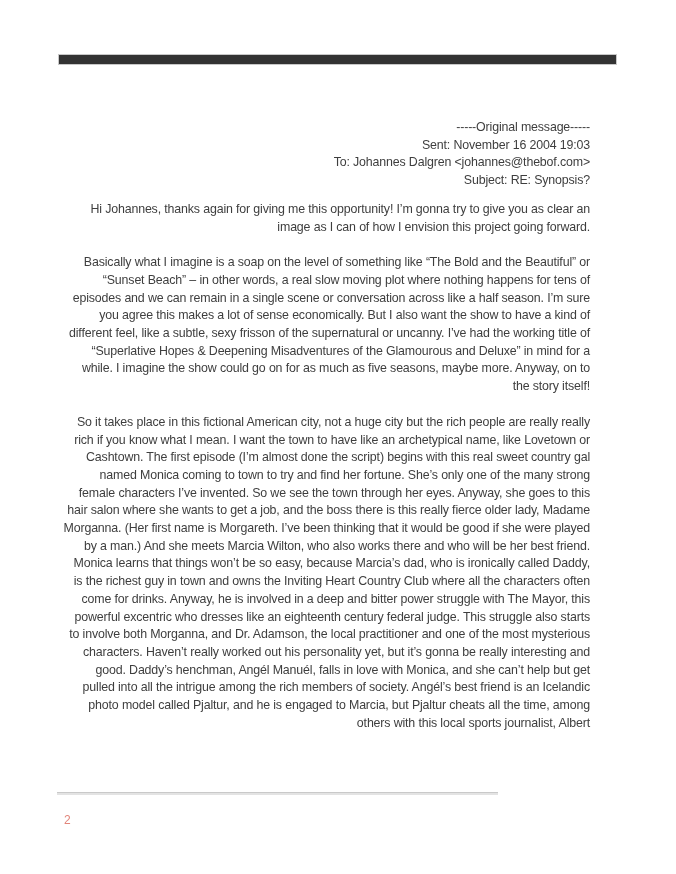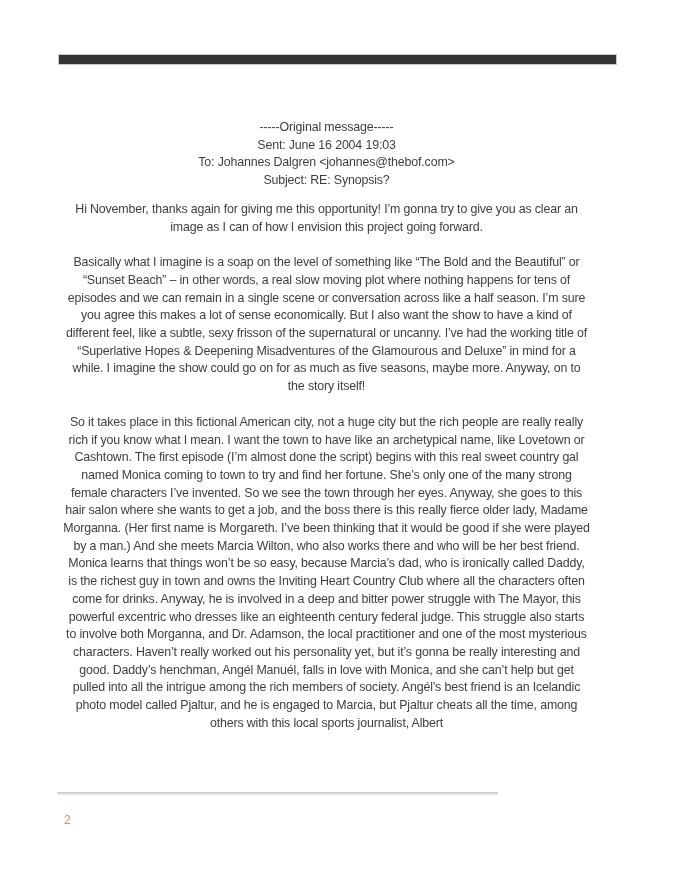--- a/index.html
+++ b/index.html
@@ -27,21 +27,21 @@
   }
   .content {
     position: absolute;
     left: 63px;
     top: 119px;
     width: 527px;
     color: #3e3e3e;
     font-size: 12.4px;
     line-height: 17.7px;
     letter-spacing: -0.15px;
-    text-align: center;
+    text-align: right;
   }
   .email-header {
     margin: 0 0 11px 0;
   }
   .email-header div {
     white-space: nowrap;
   }
   .content p {
     margin: 0 0 18px 0;
   }
@@ -68,26 +68,26 @@
 <body>
 
 <div class="page">
 
   <div class="top-bar"></div>
 
   <div class="content">
 
     <div class="email-header">
       <div>-----Original message-----</div>
-      <div>Sent: June 16 2004 19:03</div>
+      <div>Sent: November 16 2004 19:03</div>
       <div>To: Johannes Dalgren &lt;johannes@thebof.com&gt;</div>
       <div>Subject: RE: Synopsis?</div>
     </div>
 
-    <p>Hi November, thanks again for giving me this opportunity! I’m gonna try to give you as clear an image as I can of how I envision this project going forward.</p>
+    <p>Hi Johannes, thanks again for giving me this opportunity! I’m gonna try to give you as clear an image as I can of how I envision this project going forward.</p>
 
     <p>Basically what I imagine is a soap on the level of something like “The Bold and the Beautiful” or “Sunset Beach” – in other words, a real slow moving plot where nothing happens for tens of episodes and we can remain in a single scene or conversation across like a half season. I’m sure you agree this makes a lot of sense economically. But I also want the show to have a kind of different feel, like a subtle, sexy frisson of the supernatural or uncanny. I’ve had the working title of “Superlative Hopes &amp; Deepening Misadventures of the Glamourous and Deluxe” in mind for a while. I imagine the show could go on for as much as five seasons, maybe more. Anyway, on to the story itself!</p>
 
     <p>So it takes place in this fictional American city, not a huge city but the rich people are really really rich if you know what I mean. I want the town to have like an archetypical name, like Lovetown or Cashtown. The first episode (I’m almost done the script) begins with this real sweet country gal named Monica coming to town to try and find her fortune. She’s only one of the many strong female characters I’ve invented. So we see the town through her eyes. Anyway, she goes to this hair salon where she wants to get a job, and the boss there is this really fierce older lady, Madame Morganna. (Her first name is Morgareth. I’ve been thinking that it would be good if she were played by a man.) And she meets Marcia Wilton, who also works there and who will be her best friend. Monica learns that things won’t be so easy, because Marcia’s dad, who is ironically called Daddy, is the richest guy in town and owns the Inviting Heart Country Club where all the characters often come for drinks. Anyway, he is involved in a deep and bitter power struggle with The Mayor, this powerful excentric who dresses like an eighteenth century federal judge. This struggle also starts to involve both Morganna, and Dr. Adamson, the local practitioner and one of the most mysterious characters. Haven’t really worked out his personality yet, but it’s gonna be really interesting and good. Daddy’s henchman, Angél Manuél, falls in love with Monica, and she can’t help but get pulled into all the intrigue among the rich members of society. Angél’s best friend is an Icelandic photo model called Pjaltur, and he is engaged to Marcia, but Pjaltur cheats all the time, among others with this local sports journalist, Albert</p>
 
   </div>
 
   <div class="footer-rule"></div>
 
   <div class="page-number">2</div>

